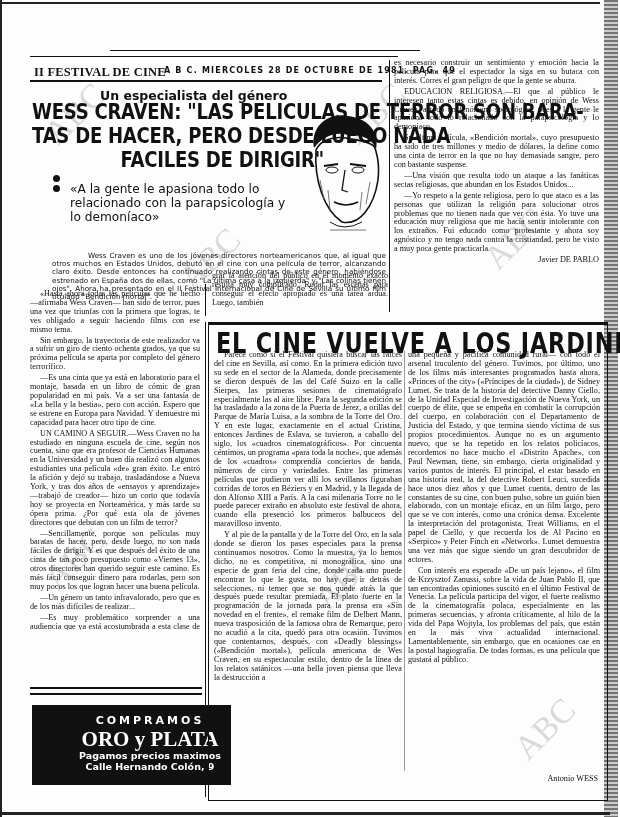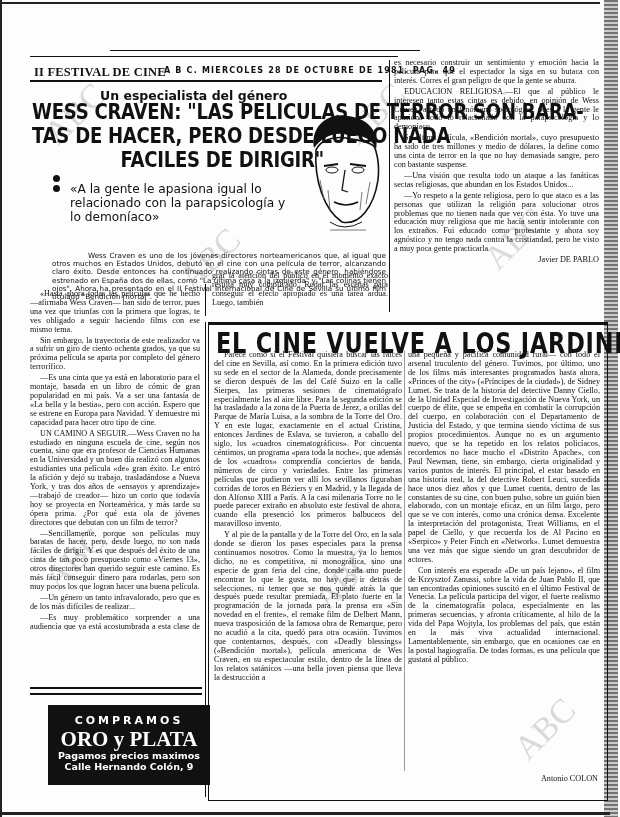--- a/index.html
+++ b/index.html
@@ -18,21 +18,21 @@
   .bullets{position:absolute;left:50px;top:172px;width:240px;font-family:"DejaVu Sans",sans-serif;font-size:12.2px;line-height:14px;}
   .bullet{position:relative;padding-left:20px;margin-bottom:10px;}
   .bullet .dot{position:absolute;left:3px;top:3px;width:7px;height:7px;border-radius:50%;background:#111;}
   .portrait{position:absolute;left:300px;top:110px;width:86px;height:125px;}
   .lede{position:absolute;left:52px;top:252px;width:334px;font-family:"DejaVu Sans",sans-serif;font-size:7.2px;line-height:8.2px;text-align:justify;text-indent:36px;}
   .col{position:absolute;font-size:8.2px;line-height:8.9px;text-align:justify;}
   .col p{margin:0 0 2px 0;text-indent:10px;}
   .col .sig{text-align:right;font-weight:normal;text-indent:0;margin-top:2px;}
   .box{position:absolute;left:208px;top:322px;width:398px;height:475px;border:1px solid #111;border-top:3px solid #111;}
   .box-title{position:absolute;left:216px;top:329px;width:384px;font-family:"DejaVu Sans",sans-serif;font-weight:bold;font-size:28px;line-height:30px;letter-spacing:1px;white-space:nowrap;transform:scaleX(.8);transform-origin:left top;}
-  .ad{position:absolute;left:48px;top:705px;width:162px;height:80px;background:#111;color:#fff;text-align:center;}
+  .ad{position:absolute;left:32px;top:705px;width:162px;height:80px;background:#111;color:#fff;text-align:center;padding-left:37px;}
   .ad .l1{font-family:"DejaVu Sans",sans-serif;font-weight:bold;font-size:11px;letter-spacing:3px;margin-top:9px;}
   .ad .l2{font-family:"Liberation Serif",serif;font-weight:bold;font-size:21px;line-height:22px;margin-top:1px;}
   .ad .l3,.ad .l4{font-family:"DejaVu Sans",sans-serif;font-weight:bold;font-size:9.5px;line-height:11px;}
   .wm{position:absolute;font-family:"Liberation Serif",serif;font-size:34px;color:#999;opacity:.35;transform:rotate(-45deg);}
 </style>
 </head>
 <body>
 
 <div class="page">
   <div class="edge-left"></div>
@@ -64,21 +64,21 @@
     <div>TAS DE HACER, PERO DESDE LUEGO NADA</div>
     <div>FACILES DE DIRIGIR"</div>
   </div>
 
   <div class="bullets">
     <div class="bullet">
       <span class="dot"></span>
     </div>
     <div class="bullet">
       <span class="dot"></span>
-      <span>«A la gente le apasiona igual lo relacionado con la parapsicología y lo demoníaco»</span>
+      <span>«A la gente le apasiona todo lo relacionado con la parapsicología y lo demoníaco»</span>
     </div>
   </div>
 
   <div class="portrait" title="Sketch portrait of Wess Craven">
     <svg width="86" height="125" viewBox="0 0 86 125">
       <path d="M14 38 C10 15 30 2 48 6 C66 8 80 20 76 40 C74 30 62 24 50 26 C38 20 22 26 14 38Z" fill="#111"></path>
       <path d="M16 40 C14 70 24 100 42 112 C60 116 74 96 78 70 C80 52 76 40 74 36 C66 30 54 30 46 28 C34 26 20 30 16 40Z" fill="none" stroke="#111" stroke-width="1.6"></path>
       <path d="M24 56 L38 54 M50 54 L66 56" stroke="#111" stroke-width="2"></path>
       <ellipse cx="32" cy="60" rx="6" ry="3" fill="none" stroke="#111" stroke-width="1"></ellipse>
       <ellipse cx="58" cy="60" rx="6" ry="3" fill="none" stroke="#111" stroke-width="1"></ellipse>
@@ -131,15 +131,15 @@
   <div class="col" style="left:214px;top:351px;width:188px;height:432px;overflow:hidden;font-family:Liberation Serif, serif;">
     <p>Parece como si el Festival quisiera buscar las raíces del cine en Sevilla, así como. En la primera edición tuvo su sede en el sector de la Alameda, donde precisamente se dieron después de las del Café Suizo en la calle Sierpes, las primeras sesiones de cinematógrafo especialmente las al aire libre. Para la segunda edición se ha trasladado a la zona de la Puerta de Jerez, a orillas del Parque de María Luisa, a la sombra de la Torre del Oro. Y en este lugar, exactamente en el actual Cristina, entonces Jardines de Eslava, se tuvieron, a caballo del siglo, los «cuadros cinematográficos». Por cincuenta céntimos, un programa «para toda la noche», que además de los «cuadros» comprendía conciertos de banda, números de circo y variedades. Entre las primeras películas que pudieron ver allí los sevillanos figuraban corridas de toros en Béziers y en Madrid, y la llegada de don Alfonso XIII a París. A la casi milenaria Torre no le puede parecer extraño en absoluto este festival de ahora, cuando ella presenció los primeros balbuceos del maravilloso invento.</p>
     <p>Y al pie de la pantalla y de la Torre del Oro, en la sala donde se dieron los pases especiales para la prensa continuamos nosotros. Como la muestra, ya lo hemos dicho, no es competitiva, ni monográfica, sino una especie de gran feria del cine, donde cada uno puede encontrar lo que le gusta, no hay que ir detrás de selecciones, ni temer que se nos quede atrás la que después puede resultar premiada. El plato fuerte en la programación de la jornada para la prensa era «Sin novedad en el frente», el remake film de Delbert Mann, nueva trasposición de la famosa obra de Remarque, pero no acudió a la cita, quedó para otra ocasión. Tuvimos que contentarnos, después, con «Deadly blessings» («Bendición mortal»), película americana de Wes Craven, en su espectacular estilo, dentro de la línea de los relatos satánicos —una bella joven piensa que lleva la destrucción a</p>
   </div>
   <div class="rule" style="left:404px;top:351px;width:1px;height:420px;background:#999;"></div>
   <div class="col" style="left:408px;top:351px;width:192px;height:420px;overflow:hidden;">
     <p style="text-indent:0">una pequeña y pacífica comunidad rural— con todo el arsenal truculento del género. Tuvimos, por último, uno de los films más interesantes programados hasta ahora, «Princes of the city» («Príncipes de la ciudad»), de Sidney Lumet. Se trata de la historia del detective Danny Ciello, de la Unidad Especial de Investigación de Nueva York, un cuerpo de élite, que se empeña en combatir la corrupción del cuerpo, en colaboración con el Departamento de Justicia del Estado, y que termina siendo víctima de sus propios procedimientos. Aunque no es un argumento nuevo, que se ha repetido en los relatos policíacos, recordemos no hace mucho el «Distrito Apache», con Paul Newman, tiene, sin embargo, cierta originalidad y varios puntos de interés. El principal, el estar basado en una historia real, la del detective Robert Leuci, sucedida hace unos diez años y que Lumet cuenta, dentro de las constantes de su cine, con buen pulso, sobre un guión bien elaborado, con un montaje eficaz, en un film largo, pero que se ve con interés, como una crónica densa. Excelente la interpretación del protagonista, Treat Williams, en el papel de Ciello, y que recuerda los de Al Pacino en «Serpico» y Peter Finch en «Network». Lumet demuestra una vez más que sigue siendo un gran descubridor de actores.</p>
     <p>Con interés era esperado «De un país lejano», el film de Krzysztof Zanussi, sobre la vida de Juan Pablo II, que tan encontradas opiniones suscitó en el último Festival de Venecia. La película participa del vigor, el fuerte realismo de la cinematografía polaca, especialmente en las primeras secuencias, y afronta críticamente, al hilo de la vida del Papa Wojtyla, los problemas del país, que están en la más viva actualidad internacional. Lamentablemente, sin embargo, que en ocasiones cae en la postal hagiografía. De todas formas, es una película que gustará al público.</p>
   </div>
   <div class="col" style="left:408px;top:773px;width:190px;height:12px;">
-    <p class="sig">Antonio COLON</p>
+    <p class="sig">Antonio WESS</p>
   </div>
 </div>
 
 </body></html>

